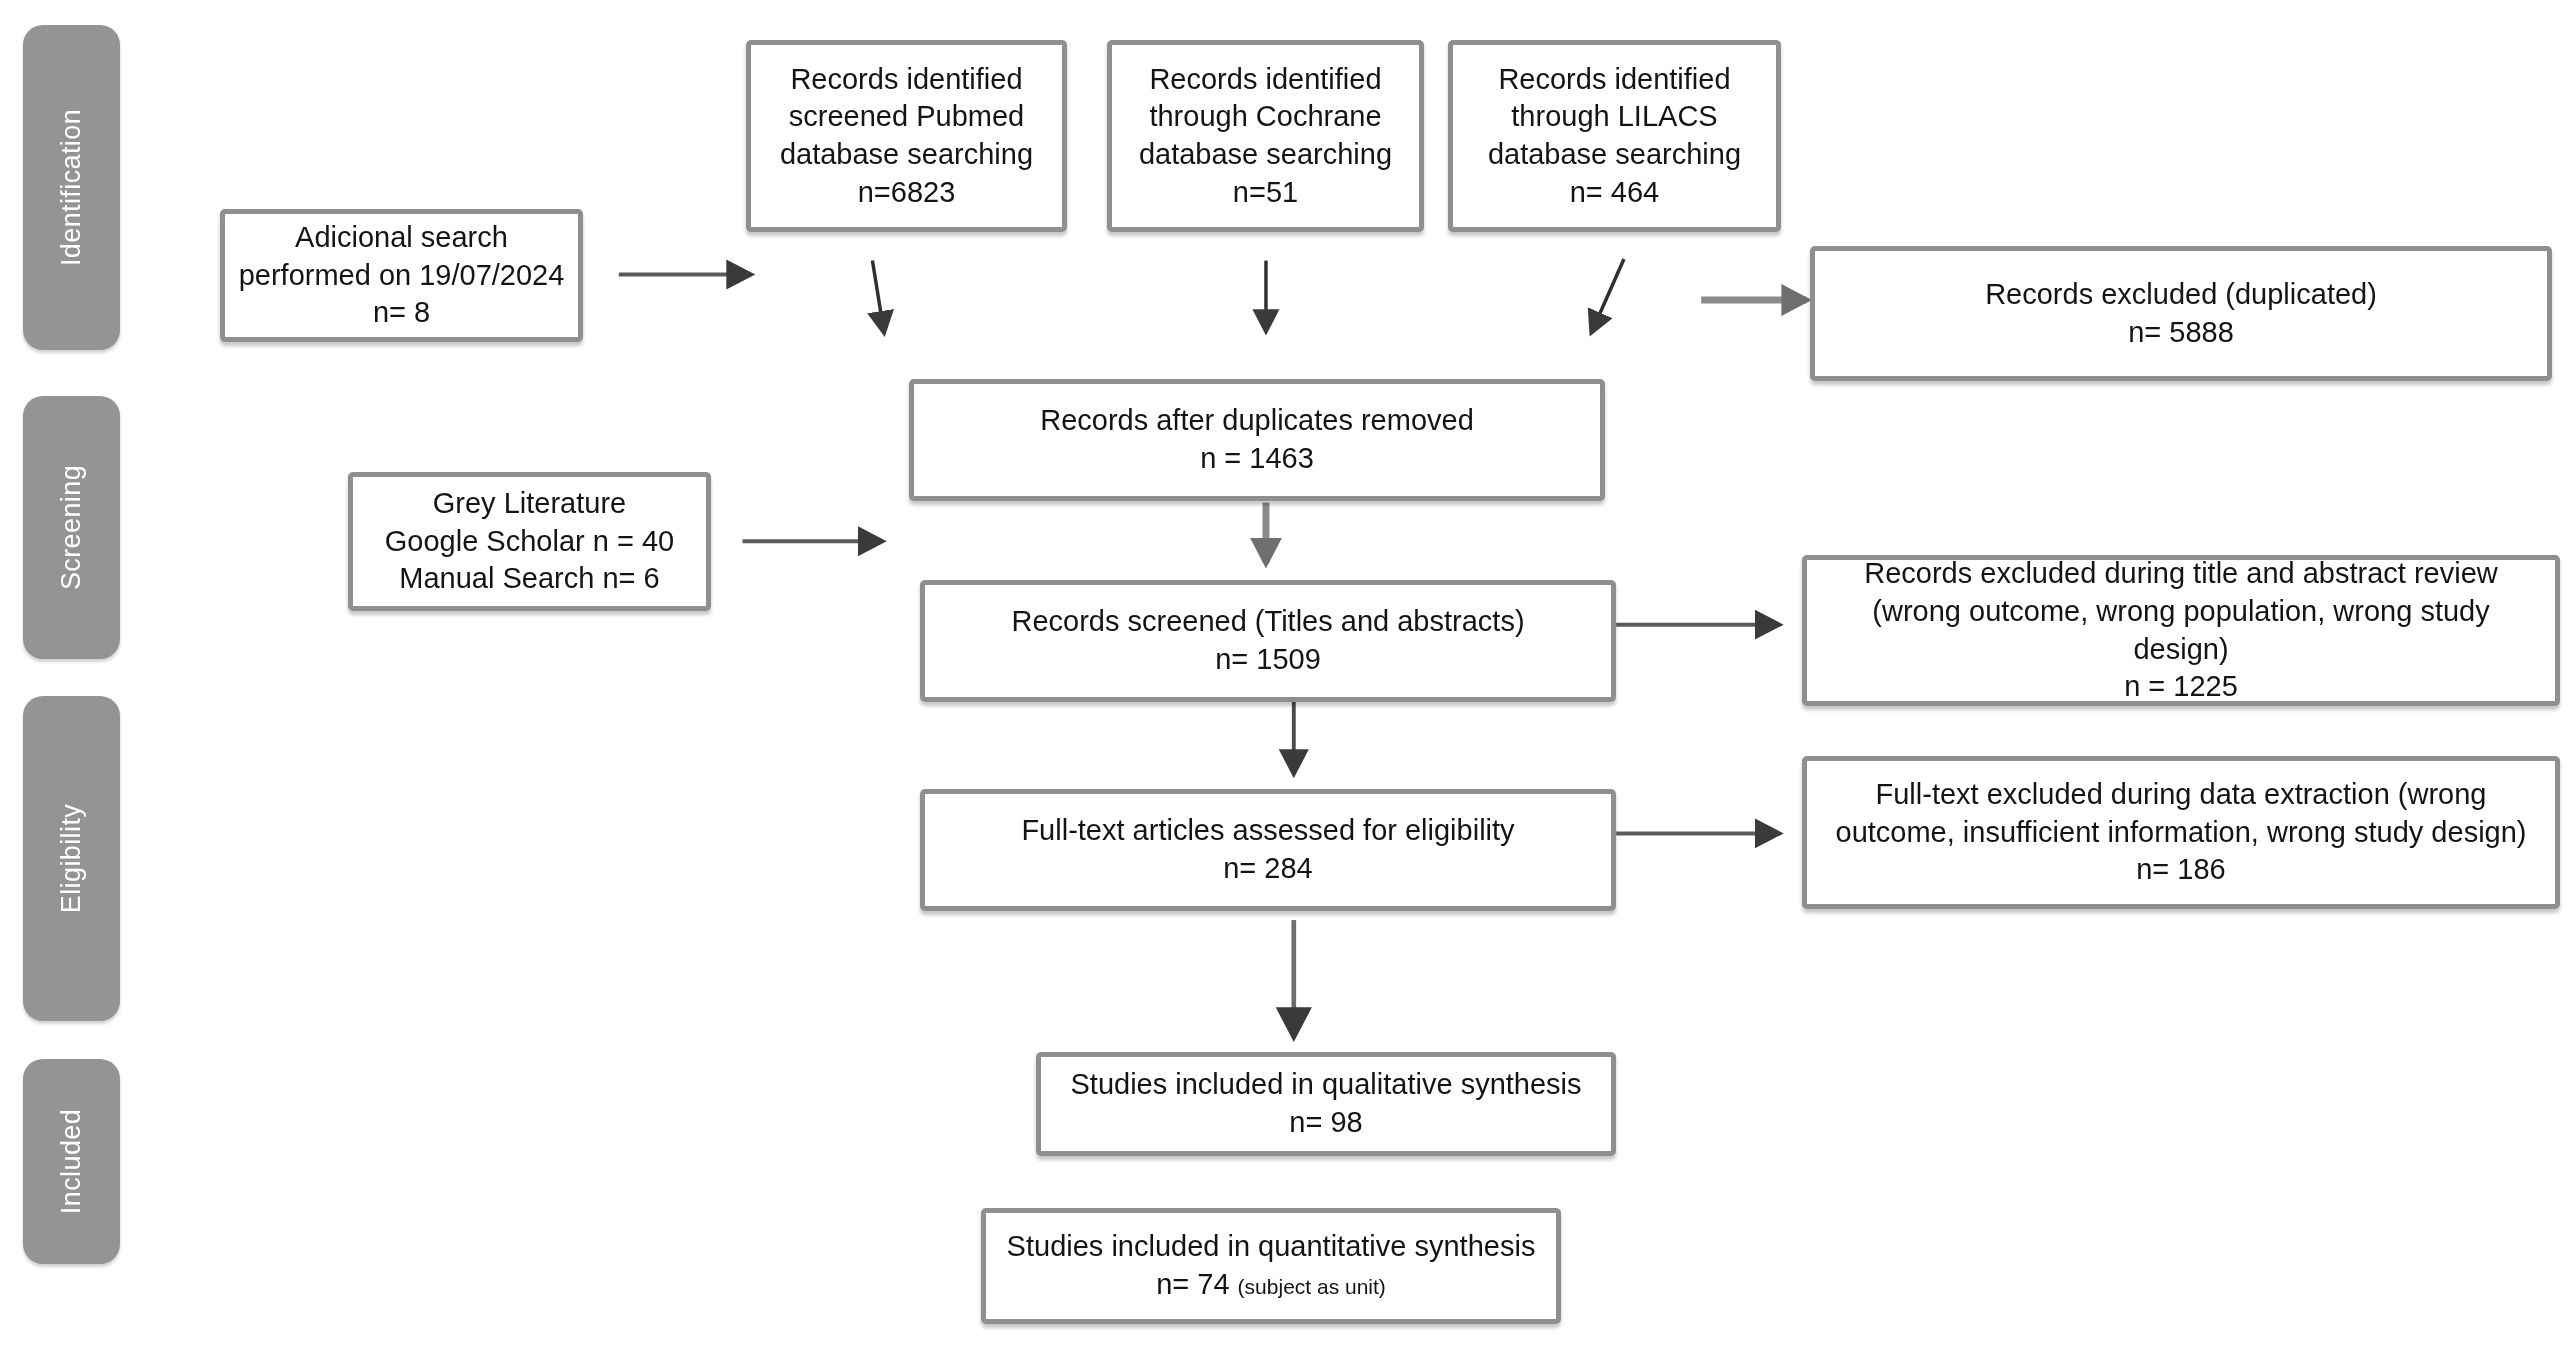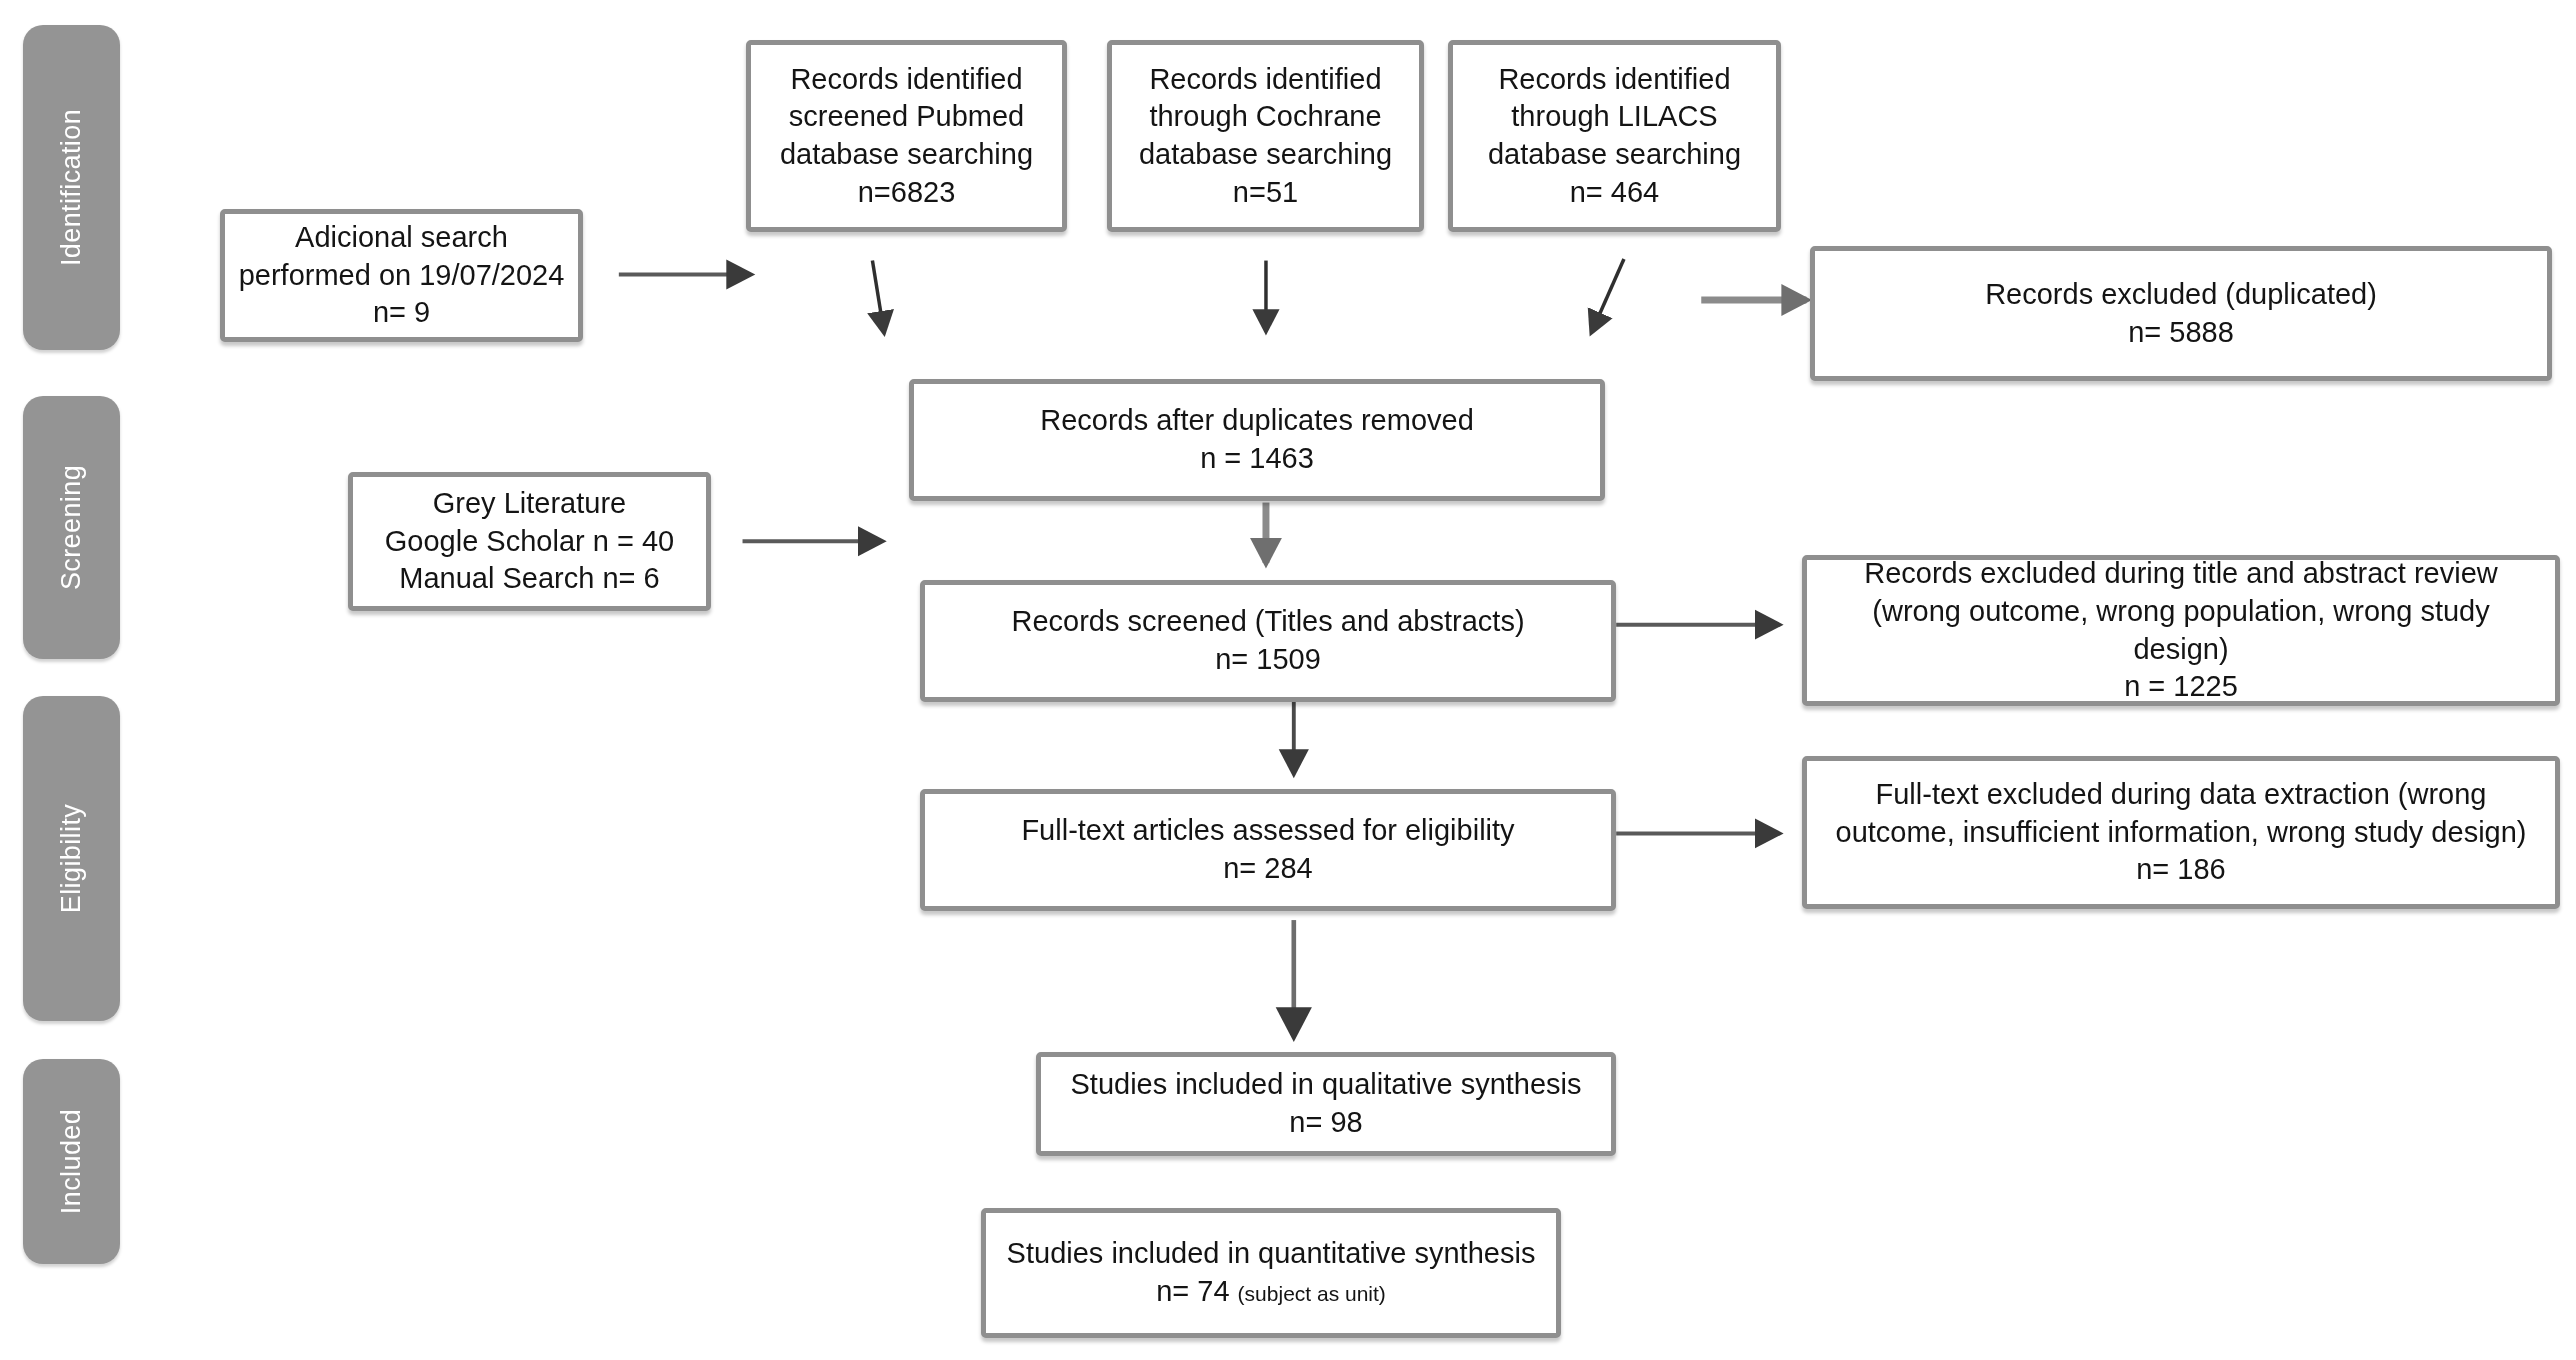--- a/index.html
+++ b/index.html
@@ -138,21 +138,21 @@
   <div class="node" style="left:1448px;top:40px;width:333px;height:192px;">
     <span class="ln">Records identified</span>
     <span class="ln">through LILACS</span>
     <span class="ln">database searching</span>
     <span class="ln">n= 464</span>
   </div>
 
   <div class="node" style="left:220px;top:209px;width:363px;height:133px;">
     <span class="ln">Adicional search</span>
     <span class="ln">performed on 19/07/2024</span>
-    <span class="ln">n= 9</span>
+    <span class="ln">n= 8</span>
   </div>
 
   <div class="node" style="left:1810px;top:246px;width:742px;height:135px;">
     <span class="ln">Records excluded (duplicated)</span>
     <span class="ln">n= 5888</span>
   </div>
 
   <div class="node" style="left:909px;top:379px;width:696px;height:122px;">
     <span class="ln">Records after duplicates removed</span>
     <span class="ln">n = 1463</span>
@@ -182,21 +182,21 @@
   <div class="node wrap" style="left:1802px;top:756px;width:758px;height:153px;padding:6.2px 20px;">
     <span class="ln">Full-text excluded during data extraction (wrong outcome, insufficient information, wrong study design)</span>
     <span class="ln" style="white-space:nowrap;">n= 186</span>
   </div>
 
   <div class="node" style="left:1036px;top:1052px;width:580px;height:104px;">
     <span class="ln">Studies included in qualitative synthesis</span>
     <span class="ln">n= 98</span>
   </div>
 
-  <div class="node" style="left:981px;top:1208px;width:580px;height:130px;">
+  <div class="node" style="left:981px;top:1208px;width:580px;height:116px;">
     <span class="ln">Studies included in quantitative synthesis</span>
     <span class="ln">
       <span>n= 74</span>
       <span class="small-note">(subject as unit)</span>
     </span>
   </div>
 
 </div>
 
 

